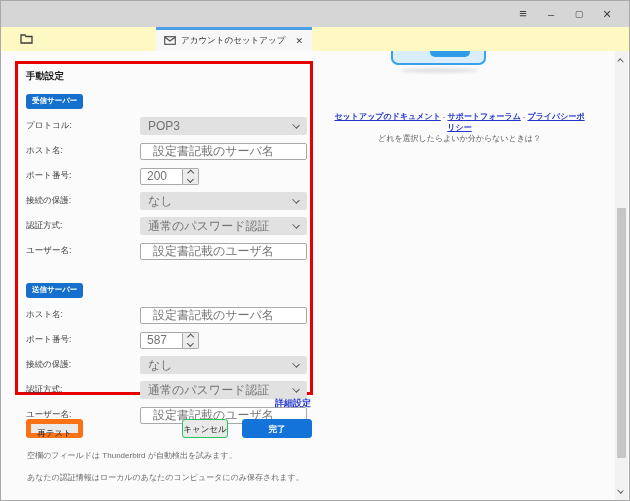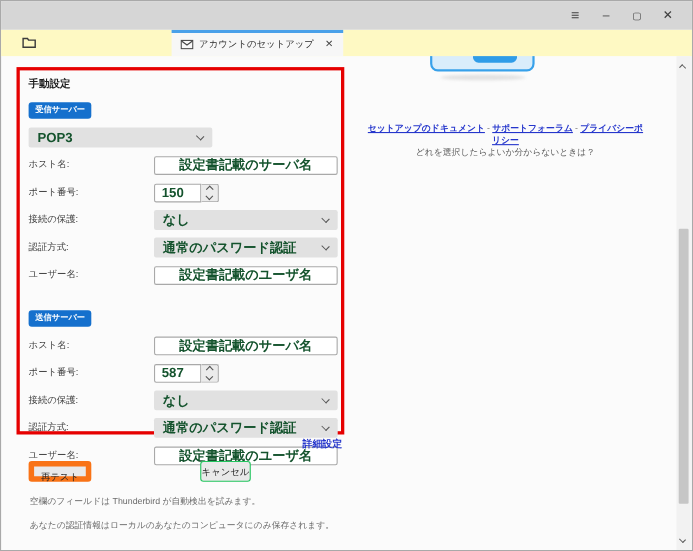--- a/index.html
+++ b/index.html
@@ -30,24 +30,24 @@
   #illustration-box { position:absolute; left:389px; top:-16px; width:95px; height:30px; background:#d9edfb; border:2px solid #38a1ea; border-radius:7px; }
   #illustration-notch { position:absolute; left:428px; top:-6px; width:40px; height:12px; background:#2f9ce8; border-radius:0 0 5px 5px; }
   #illustration-shadow { position:absolute; left:398px; top:17px; width:78px; height:5px; background:rgba(110,110,110,.18); border-radius:50%; filter:blur(1.5px); }
 
   
   #manual-box { position:absolute; left:13px; top:10px; width:298px; height:334px; border:3px solid #e60000; background:#fbfbfb; padding:4px 0 0 8px; }
   #manual-title { font-size:9.5px; font-weight:bold; color:#1d1d1d; margin:2px 0 6px 0; }
   .server-badge { display:inline-block; background:#1570cd; color:#fff; font-size:7.5px; font-weight:bold; padding:2px 6px 3px 6px; border-radius:3px; margin-bottom:8px; }
   .form-row { display:flex; align-items:center; height:18px; margin-bottom:7px; }
   .form-row .row-label { width:114px; font-size:8.5px; color:#3c3c3c; flex:0 0 auto; }
-  .red-val { color:#14532d; font-weight:bold; }
+  .red-val { color:#737373; font-weight:normal; }
   .select-box { position:relative; width:167px; height:18px; background:#e1e1e1; border-radius:2px; display:flex; align-items:center; padding-left:8px; font-size:12px; cursor:default; }
   .select-chevron { position:absolute; right:8px; top:5px; width:6px; height:6px; border-right:1.4px solid #555; border-bottom:1.4px solid #555; transform:rotate(45deg) scale(1,.8); }
-  .text-box { width:167px; height:17px; background:#fff; border:1px solid #a9a9a9; border-radius:2px; display:flex; align-items:center; padding-left:22px; font-size:12px; }
+  .text-box { width:167px; height:17px; background:#fff; border:1px solid #a9a9a9; border-radius:2px; display:flex; align-items:center; padding-left:12px; font-size:12px; }
   .num-box { width:43px; height:17px; background:#fff; border:1px solid #a9a9a9; border-radius:2px 0 0 2px; display:flex; align-items:center; padding-left:6px; font-size:12px; }
   .spinner { width:16px; height:17px; border:1px solid #a9a9a9; border-left:none; border-radius:0 2px 2px 0; background:#ececec; display:flex; flex-direction:column; align-items:center; justify-content:center; gap:2px; cursor:default; }
   .spin-up, .spin-dn { width:5px; height:5px; border-right:1.2px solid #555; border-bottom:1.2px solid #555; }
   .spin-up { transform:rotate(-135deg); margin-top:2px; }
   .spin-dn { transform:rotate(45deg); margin-bottom:2px; }
   .outgoing-gap { margin-top:16px; }
 
   #advanced-link { position:absolute; left:139px; top:346px; width:170px; text-align:right; font-size:9px; font-weight:bold; color:#2536cc; cursor:pointer; }
 
   
@@ -108,37 +108,38 @@
     <div id="illustration-box"></div>
     <div id="illustration-notch"></div>
     <div id="illustration-shadow"></div>
 
     <div id="manual-box">
       <div id="manual-title">手動設定</div>
 
       <div class="server-badge">受信サーバー</div>
 
       <div class="form-row">
+        <span class="row-label">プロトコル:</span>
         <div class="select-box">
           <span class="red-val">POP3</span>
           <span class="select-chevron"></span>
         </div>
       </div>
 
       <div class="form-row">
         <span class="row-label">ホスト名:</span>
         <div class="text-box">
           <span class="red-val">設定書記載のサーバ名</span>
         </div>
       </div>
 
       <div class="form-row">
         <span class="row-label">ポート番号:</span>
         <div class="num-box">
-          <span class="red-val">150</span>
+          <span class="red-val">200</span>
         </div>
         <div class="spinner">
           <span class="spin-up"></span>
           <span class="spin-dn"></span>
         </div>
       </div>
 
       <div class="form-row">
         <span class="row-label">接続の保護:</span>
         <div class="select-box">
@@ -203,20 +204,21 @@
         <div class="text-box">
           <span class="red-val">設定書記載のユーザ名</span>
         </div>
       </div>
     </div>
 
     <div id="advanced-link">詳細設定</div>
 
     <div class="btn" id="btn-retest">再テスト</div>
     <div class="btn" id="btn-cancel">キャンセル</div>
+    <div class="btn" id="btn-done">完了</div>
 
     <div class="footer-note" id="footer-line1">空欄のフィールドは Thunderbird が自動検出を試みます。</div>
     <div class="footer-note" id="footer-line2">あなたの認証情報はローカルのあなたのコンピュータにのみ保存されます。</div>
 
     <div id="help-col">
       <div id="help-links">
         <a>セットアップのドキュメント</a><span class="link-sep">-</span><a>サポートフォーラム</a><span class="link-sep">-</span><a>プライバシーポリシー</a>
       </div>
       <div id="help-question">どれを選択したらよいか分からないときは？</div>
     </div>

